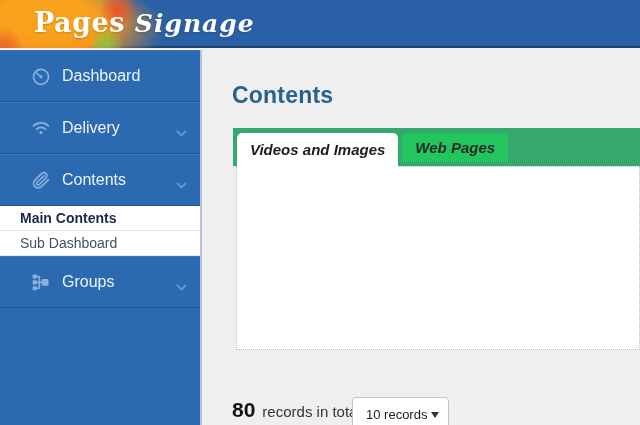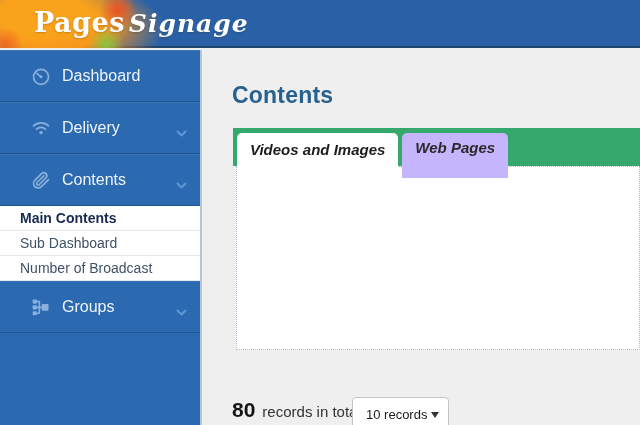--- a/index.html
+++ b/index.html
@@ -23,21 +23,21 @@
   }
   .logo-text {
     position: absolute; top: 7px; left: 34px; color: #ffffff; white-space: nowrap; z-index: 6;
   }
   .brand-serif {
     font-family: "DejaVu Serif", serif; font-size: 27px; font-weight: bold; letter-spacing: 0.5px;
     text-shadow: 0 1px 2px rgba(60,40,0,0.25);
   }
   .brand-script {
     font-family: "DejaVu Serif", cursive; font-style: italic; font-size: 25px; font-weight: bold;
-    margin-left: 4px; letter-spacing: 1px; text-shadow: 0 1px 2px rgba(60,40,0,0.25);
+    margin-left: 10px; letter-spacing: 1px; text-shadow: 0 1px 2px rgba(60,40,0,0.25);
   }
 
   
   .sidebar {
     position: absolute; top: 50px; left: 0; width: 200px; bottom: 0;
     background: #2b6ab1; z-index: 4;
   }
   .nav-item {
     position: relative; height: 52px; display: flex; align-items: center;
     border-bottom: 1px solid #1e5694; box-shadow: inset 0 1px 0 rgba(255,255,255,0.07);
@@ -75,21 +75,21 @@
     background: #34a86d; display: flex; align-items: flex-start; padding-top: 5px; z-index: 2;
   }
   .tab {
     margin-left: 4px; padding: 0 13px; font-weight: bold; font-size: 15px;
     border-radius: 5px 5px 0 0; white-space: nowrap; cursor: pointer; font-style: italic;
   }
   .tab.active {
     height: 34px; line-height: 33px; background: #ffffff; color: #1d1d1d; z-index: 3;
   }
   .tab.inactive {
-    height: 45px; line-height: 29px; background: #c4b5fd; color: #2a2a2a;
+    height: 29px; line-height: 29px; background: #22c55e; color: #2a2a2a;
   }
   .panel {
     position: absolute; top: 116px; left: 34px; right: 0; height: 184px;
     background: #ffffff; border: 1px dotted #aebfd0; z-index: 1;
   }
   .records-row {
     position: absolute; top: 348px; left: 30px; white-space: nowrap;
   }
   .records-count { font-size: 21px; font-weight: bold; color: #141414; }
   .records-label { font-size: 15px; color: #333333; margin-left: 7px; }
@@ -161,21 +161,20 @@
       <span class="chevron">
         <svg width="11" height="8" viewBox="0 0 11 8">
             <polyline class="chev" points="1.5,1.5 5.5,5.5 9.5,1.5"></polyline>
           </svg>
       </span>
     </div>
 
     <div class="submenu">
       <div class="submenu-item active">Main Contents</div>
       <div class="submenu-item">Sub Dashboard</div>
-      <div class="submenu-item">Number of Broadcast</div>
     </div>
 
     <div class="nav-item">
       <span class="nav-icon">
         <svg width="20" height="20" viewBox="0 0 24 24">
           <rect class="fill" x="2" y="3" width="5" height="5" rx="1"></rect>
           <rect class="fill" x="2" y="10" width="5" height="5" rx="1"></rect>
           <rect class="fill" x="2" y="17" width="5" height="5" rx="1"></rect>
           <rect class="fill" x="13" y="8.5" width="8" height="8" rx="1"></rect>
           <path class="stroke" d="M7 5.5 h3 v7 M7 12.5 h6 M7 19.5 h3 v-7"></path>

